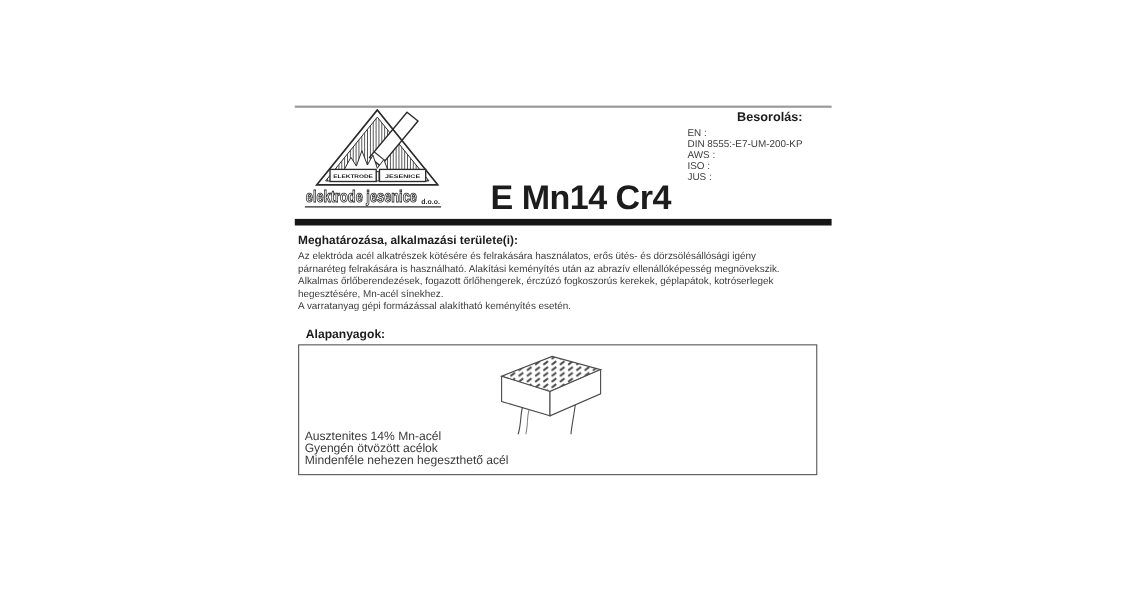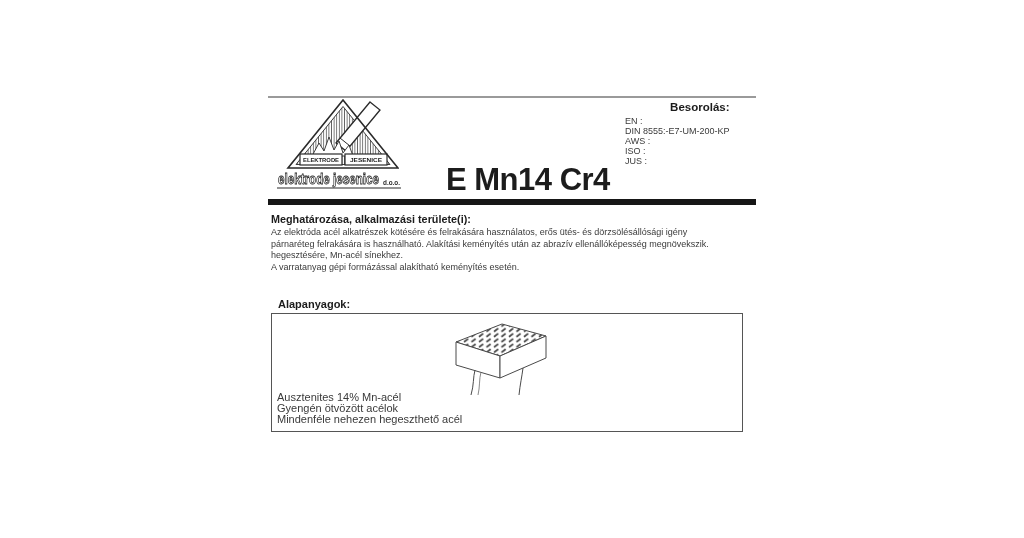--- a/index.html
+++ b/index.html
@@ -73,20 +73,21 @@
     <div class="cls-line">ISO :</div>
     <div class="cls-line">JUS :</div>
   </div>
 
   <div class="abs divider"></div>
 
   <div class="abs def-heading">Meghatározása, alkalmazási területe(i):</div>
   <div class="abs def-body">
     <div class="def-line">Az elektróda acél alkatrészek kötésére és felrakására használatos, erős ütés- és dörzsölésállósági igény</div>
     <div class="def-line">párnaréteg felrakására is használható. Alakítási keményítés után az abrazív ellenállóképesség megnövekszik.</div>
+    <div class="def-line">Alkalmas őrlőberendezések, fogazott őrlőhengerek, érczúzó fogkoszorús kerekek, géplapátok, kotróserlegek</div>
     <div class="def-line">hegesztésére, Mn-acél sínekhez.</div>
     <div class="def-line">A varratanyag gépi formázással alakítható keményítés esetén.</div>
   </div>
 
   <div class="abs alap-heading">Alapanyagok:</div>
 
   <div class="abs materials-box">
 
     <svg class="illus-svg" width="104" height="78" viewBox="0 0 104 78">
       <defs>

